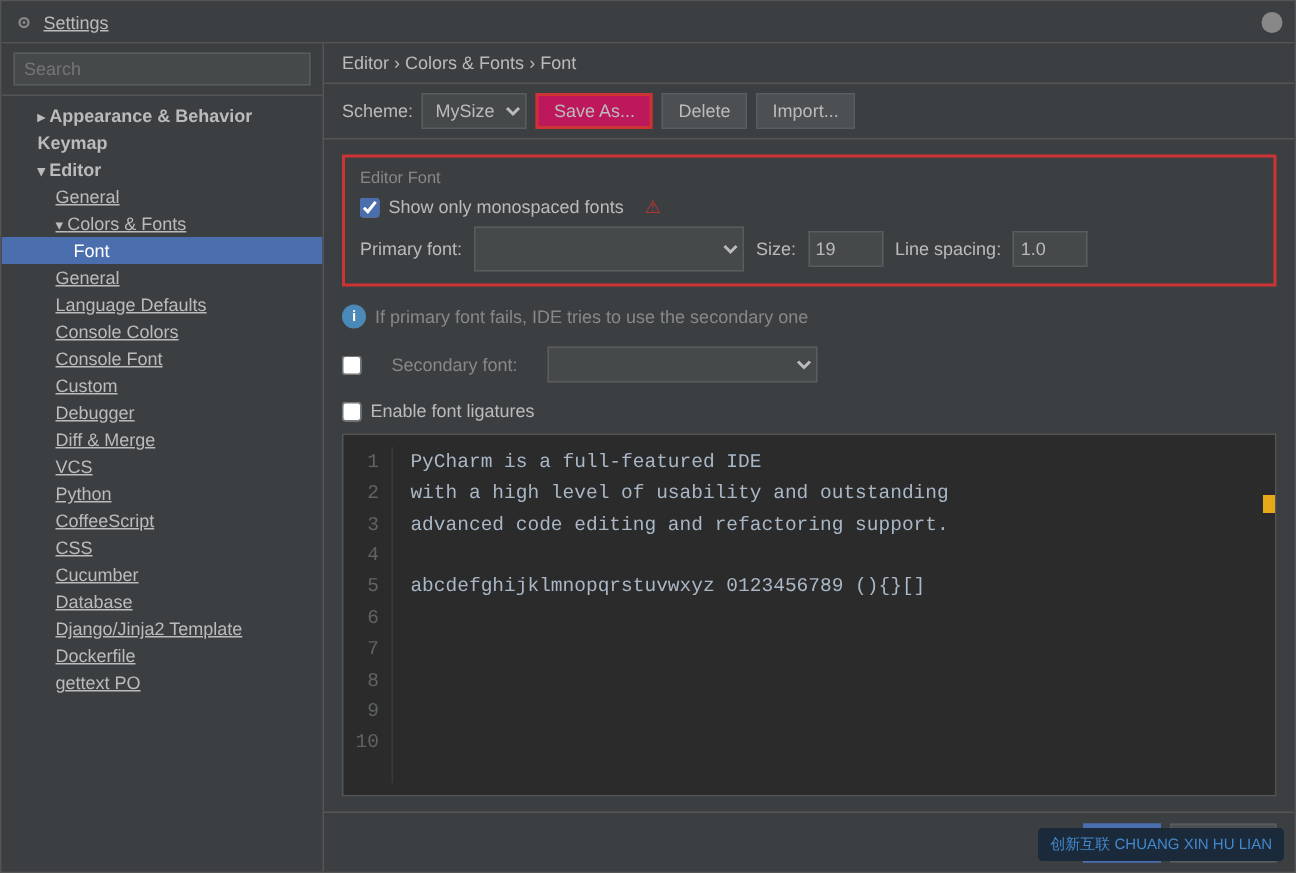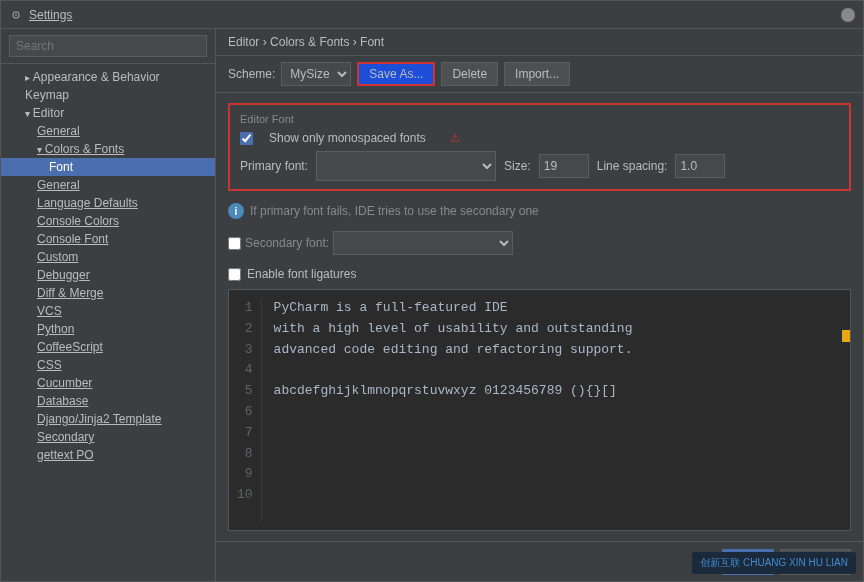--- a/index.html
+++ b/index.html
@@ -16,56 +16,56 @@
     .content { display: flex; flex: 1; overflow: hidden; }
 
     
     .left-panel { width: 215px; background: #3c3f41; border-right: 1px solid #555; display: flex; flex-direction: column; }
     .search-box { padding: 6px 8px; border-bottom: 1px solid #555; }
     .search-input { width: 100%; background: #45494a; border: 1px solid #5a5d5e; color: #bbbbbb; padding: 3px 6px; font-size: 12px; outline: none; }
 
     .tree { flex: 1; overflow-y: auto; padding: 4px 0; }
     .tree-item { padding: 2px 8px 2px 16px; cursor: pointer; color: #bbbbbb; font-size: 12px; white-space: nowrap; }
     .tree-item.selected { background: #4b6eaf; color: #fff; }
-    .tree-item.indent1 { padding-left: 24px; }
+    .tree-item.indent1 { padding-left: 24px; font-weight: bold; }
     .tree-item.indent2 { padding-left: 36px; text-decoration: underline; }
     .tree-item.indent3 { padding-left: 48px; }
     .tree-item.has-arrow::before { content: '▾ '; font-size: 10px; }
     .tree-item.has-arrow-right::before { content: '▸ '; font-size: 10px; }
 
     
     .right-panel { flex: 1; display: flex; flex-direction: column; background: #3c3f41; overflow: hidden; }
 
     .breadcrumb { padding: 6px 12px; border-bottom: 1px solid #555; color: #888; font-size: 12px; background: #3c3f41; }
     .breadcrumb span { color: #bbbbbb; }
 
     .toolbar { padding: 6px 12px; display: flex; align-items: center; gap: 6px; border-bottom: 1px solid #555; background: #3c3f41; }
     .toolbar-label { color: #bbbbbb; font-size: 12px; }
     .scheme-select { background: #45494a; border: 1px solid #5a5d5e; color: #bbbbbb; font-size: 12px; padding: 2px 4px; height: 24px; }
     .toolbar-btn { background: #4c5052; border: 1px solid #5a5d5e; color: #bbbbbb; font-size: 12px; padding: 2px 10px; height: 24px; cursor: pointer; }
-    .toolbar-btn.highlighted { border: 2px solid #cc3333; background: #1d4ed8; }
+    .toolbar-btn.highlighted { border: 2px solid #cc3333; background: #be185d; }
 
     .main-area { flex: 1; padding: 10px 12px; overflow: hidden; display: flex; flex-direction: column; gap: 8px; }
 
     
     .font-section { border: 2px solid #cc3333; padding: 8px 10px; background: #3c3f41; }
     .font-section-label { color: #888; font-size: 11px; margin-bottom: 6px; }
-    .checkbox-row { display: flex; align-items: center; gap: 16px; margin-bottom: 6px; }
+    .checkbox-row { display: flex; align-items: center; gap: 6px; margin-bottom: 6px; }
     .checkbox-row input[type=checkbox] { accent-color: #4b6eaf; }
     .font-row { display: flex; align-items: center; gap: 8px; flex-wrap: wrap; }
     .font-row label { color: #bbbbbb; font-size: 12px; }
     .font-select { background: #45494a; border: 1px solid #5a5d5e; color: #bbbbbb; font-size: 12px; padding: 14px 4px; height: 24px; width: 180px; }
     .size-input { background: #45494a; border: 1px solid #5a5d5e; color: #bbbbbb; font-size: 12px; padding: 2px 4px; height: 24px; width: 50px; }
     .spacing-input { background: #45494a; border: 1px solid #5a5d5e; color: #bbbbbb; font-size: 12px; padding: 2px 4px; height: 24px; width: 50px; }
 
     .info-row { display: flex; align-items: center; gap: 6px; padding: 4px 0; }
     .info-icon { width: 16px; height: 16px; border-radius: 50%; background: #4b8ab8; color: white; font-size: 10px; display: flex; align-items: center; justify-content: center; font-weight: bold; }
     .info-text { color: #888; font-size: 12px; }
 
-    .secondary-row { display: flex; align-items: center; gap: 4px; margin-bottom: 4px; }
+    .secondary-row { display: flex; align-items: center; gap: 20px; margin-bottom: 4px; }
     .secondary-row label { color: #888; font-size: 12px; }
     .secondary-select { background: #45494a; border: 1px solid #5a5d5e; color: #bbbbbb; font-size: 12px; padding: 2px 4px; height: 24px; width: 180px; }
 
     .ligatures-row { display: flex; align-items: center; gap: 6px; }
 
     
     .preview-area { flex: 1; background: #2b2b2b; border: 1px solid #555; overflow: hidden; position: relative; font-family: 'Courier New', monospace; font-size: 13px; color: #a9b7c6; padding: 8px 0; display: flex; }
     .line-numbers { padding: 0 8px; color: #606366; text-align: right; min-width: 30px; border-right: 1px solid #3a3a3a; }
     .line-number { line-height: 1.6; }
     .code-content { padding: 0 12px; flex: 1; overflow: hidden; }
@@ -122,21 +122,21 @@
         <div class="tree-item indent2">Custom</div>
         <div class="tree-item indent2">Debugger</div>
         <div class="tree-item indent2">Diff &amp; Merge</div>
         <div class="tree-item indent2">VCS</div>
         <div class="tree-item indent2">Python</div>
         <div class="tree-item indent2">CoffeeScript</div>
         <div class="tree-item indent2">CSS</div>
         <div class="tree-item indent2">Cucumber</div>
         <div class="tree-item indent2">Database</div>
         <div class="tree-item indent2">Django/Jinja2 Template</div>
-        <div class="tree-item indent2">Secondary</div>
+        <div class="tree-item indent2">Dockerfile</div>
         <div class="tree-item indent2">gettext PO</div>
       </div>
     </div>
 
     <div class="right-panel">
 
       <div class="breadcrumb">
         <span>Editor</span>
         <span> › </span>
         <span>Colors &amp; Fonts</span>

